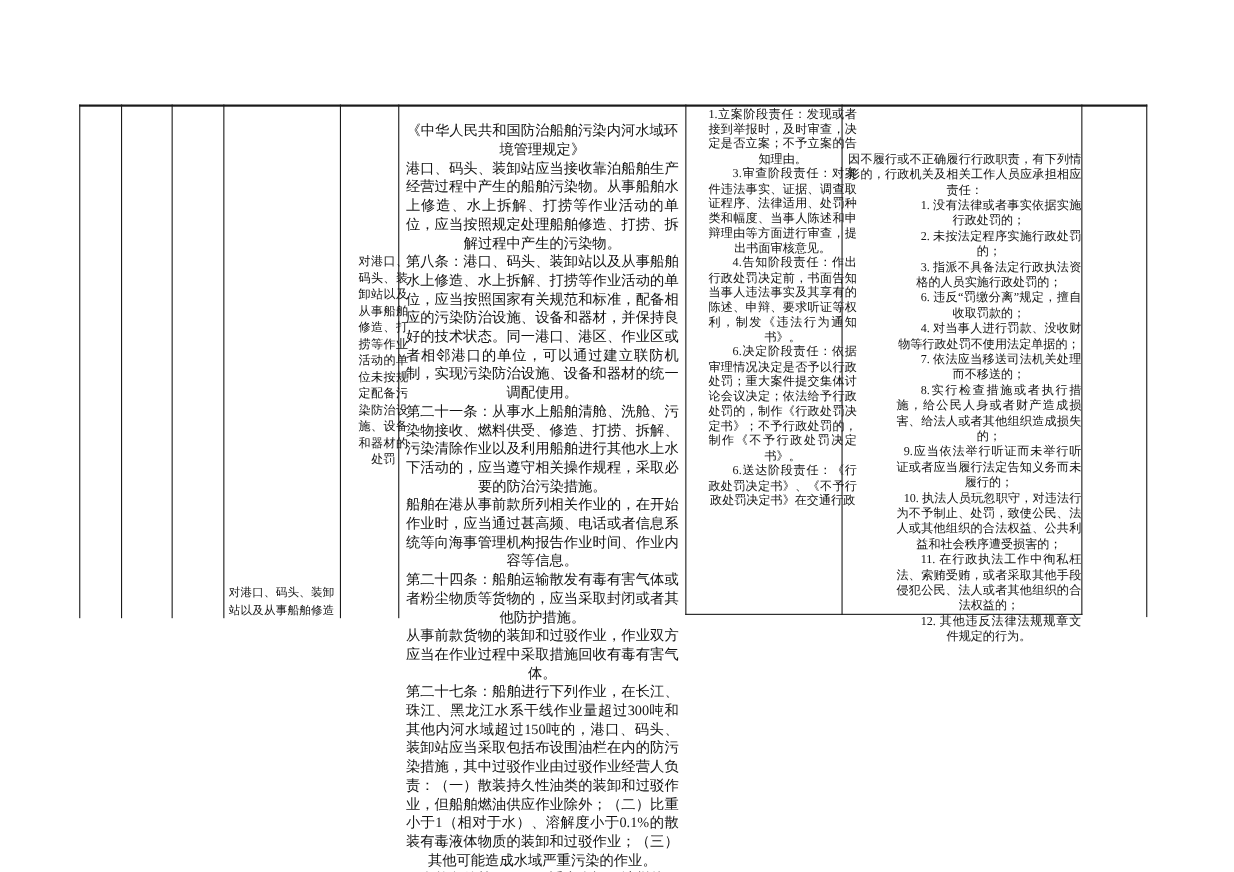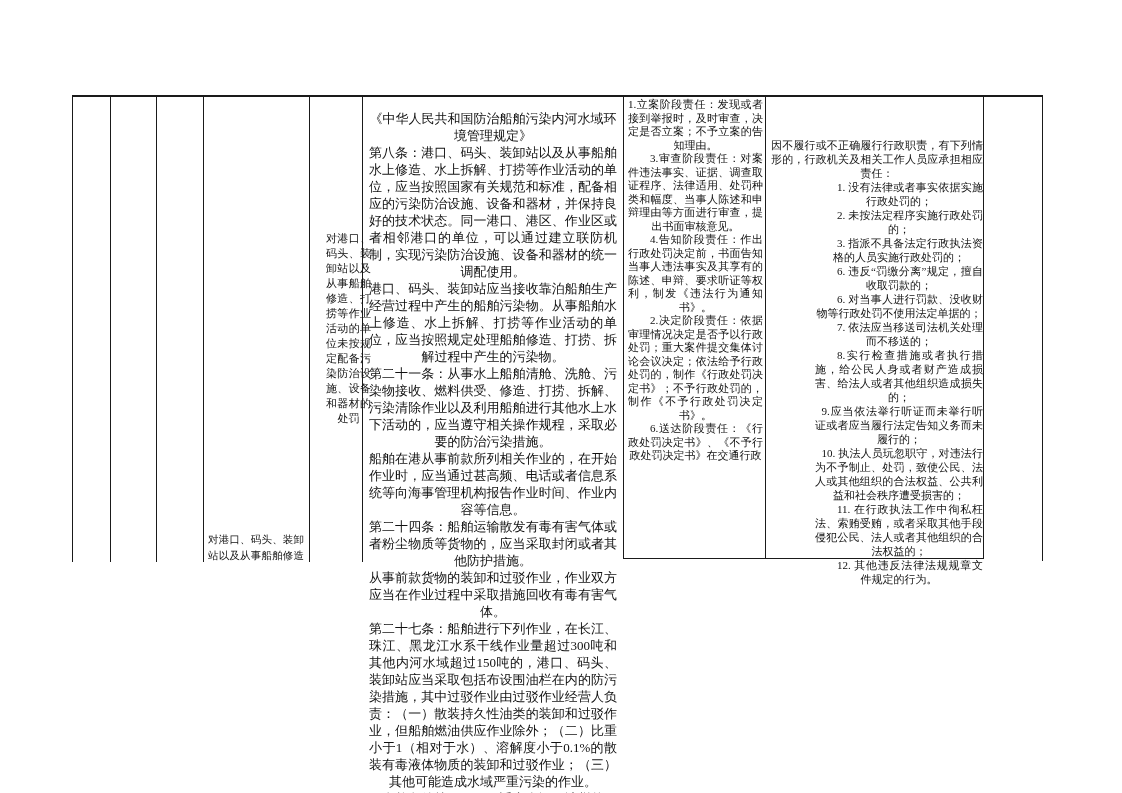--- a/index.html
+++ b/index.html
@@ -13,21 +13,21 @@
   
   .c4{left:136px;top:437px;width:96px;font-size:10.5px;line-height:15.5px;}
   .c4 p{text-align:justify;text-align-last:justify;}
   
   .c5{left:254px;top:3px;width:45px;height:460px;display:flex;align-items:center;
       font-size:11px;line-height:15px;}
   
   .c6{left:297px;top:15px;width:248px;font-size:13px;line-height:17px;}
   .c6 .law-title{text-align:center;text-align-last:center;}
   
-  .c7{left:556px;top:3px;width:135px;font-size:11px;line-height:13.5px;}
+  .c7{left:572px;top:3px;width:135px;font-size:11px;line-height:13.5px;}
   .c7 p{text-indent:2em;}
   .c7 p:first-child{text-indent:0;}
   
   .c8{left:699px;top:43px;width:212px;font-size:11px;line-height:14px;}
   .c8 .items p{text-indent:2em;margin-left:44px;}
   .c8 .items p:nth-child(8),
   .c8 .items p:nth-child(9){text-indent:0.6em;}
 </style>
 </head>
 <body>
@@ -52,47 +52,47 @@
       <p>对港口、码头、装卸站以及从事船舶修造</p>
     </div>
 
     <div class="cell c5">
       <p>对港口、码头、装卸站以及从事船舶修造、打捞等作业活动的单位未按规定配备污染防治设施、设备和器材的处罚</p>
     </div>
 
     <div class="cell c6">
       <p class="law-title">《中华人民共和国防治船舶污染内河水域环境管理规定》</p>
       <div>
+          <p>港口、码头、装卸站应当接收靠泊船舶生产经营过程中产生的船舶污染物。从事船舶水上修造、水上拆解、打捞等作业活动的单位，应当按照规定处理船舶修造、打捞、拆解过程中产生的污染物。</p>
           <p>第八条：港口、码头、装卸站以及从事船舶水上修造、水上拆解、打捞等作业活动的单位，应当按照国家有关规范和标准，配备相应的污染防治设施、设备和器材，并保持良好的技术状态。同一港口、港区、作业区或者相邻港口的单位，可以通过建立联防机制，实现污染防治设施、设备和器材的统一调配使用。</p>
-          <p>港口、码头、装卸站应当接收靠泊船舶生产经营过程中产生的船舶污染物。从事船舶水上修造、水上拆解、打捞等作业活动的单位，应当按照规定处理船舶修造、打捞、拆解过程中产生的污染物。</p>
           <p>第二十一条：从事水上船舶清舱、洗舱、污染物接收、燃料供受、修造、打捞、拆解、污染清除作业以及利用船舶进行其他水上水下活动的，应当遵守相关操作规程，采取必要的防治污染措施。</p>
           <p>船舶在港从事前款所列相关作业的，在开始作业时，应当通过甚高频、电话或者信息系统等向海事管理机构报告作业时间、作业内容等信息。</p>
           <p>第二十四条：船舶运输散发有毒有害气体或者粉尘物质等货物的，应当采取封闭或者其他防护措施。</p>
           <p>从事前款货物的装卸和过驳作业，作业双方应当在作业过程中采取措施回收有毒有害气体。</p>
           <p>第二十七条：船舶进行下列作业，在长江、珠江、黑龙江水系干线作业量超过300吨和其他内河水域超过150吨的，港口、码头、装卸站应当采取包括布设围油栏在内的防污染措施，其中过驳作业由过驳作业经营人负责：（一）散装持久性油类的装卸和过驳作业，但船舶燃油供应作业除外；（二）比重小于1（相对于水）、溶解度小于0.1%的散装有毒液体物质的装卸和过驳作业；（三）其他可能造成水域严重污染的作业。</p>
           <p>因自然条件等原因，不适合布设围油栏的，应当采取有效替代措施。</p>
         </div>
     </div>
 
     <div class="cell c7">
         <p>1.立案阶段责任：发现或者接到举报时，及时审查，决定是否立案；不予立案的告知理由。</p>
         <p>3.审查阶段责任：对案件违法事实、证据、调查取证程序、法律适用、处罚种类和幅度、当事人陈述和申辩理由等方面进行审查，提出书面审核意见。</p>
         <p>4.告知阶段责任：作出行政处罚决定前，书面告知当事人违法事实及其享有的陈述、申辩、要求听证等权利，制发《违法行为通知书》。</p>
-        <p>2.决定阶段责任：依据审理情况决定是否予以行政处罚；重大案件提交集体讨论会议决定；依法给予行政处罚的，制作《行政处罚决定书》；不予行政处罚的，制作《不予行政处罚决定书》。</p>
+        <p>6.决定阶段责任：依据审理情况决定是否予以行政处罚；重大案件提交集体讨论会议决定；依法给予行政处罚的，制作《行政处罚决定书》；不予行政处罚的，制作《不予行政处罚决定书》。</p>
         <p>6.送达阶段责任：《行政处罚决定书》、《不予行政处罚决定书》在交通行政</p>
       </div>
 
     <div class="cell c8">
       <p class="intro">因不履行或不正确履行行政职责，有下列情形的，行政机关及相关工作人员应承担相应责任：</p>
       <div class="items">
           <p>1. 没有法律或者事实依据实施行政处罚的；</p>
           <p>2. 未按法定程序实施行政处罚的；</p>
           <p>3. 指派不具备法定行政执法资格的人员实施行政处罚的；</p>
           <p>6. 违反“罚缴分离”规定，擅自收取罚款的；</p>
-          <p>6. 对当事人进行罚款、没收财物等行政处罚不使用法定单据的；</p>
+          <p>4. 对当事人进行罚款、没收财物等行政处罚不使用法定单据的；</p>
           <p>7. 依法应当移送司法机关处理而不移送的；</p>
           <p>8.实行检查措施或者执行措施，给公民人身或者财产造成损害、给法人或者其他组织造成损失的；</p>
           <p>9.应当依法举行听证而未举行听证或者应当履行法定告知义务而未履行的；</p>
           <p>10. 执法人员玩忽职守，对违法行为不予制止、处罚，致使公民、法人或其他组织的合法权益、公共利益和社会秩序遭受损害的；</p>
           <p>11. 在行政执法工作中徇私枉法、索贿受贿，或者采取其他手段侵犯公民、法人或者其他组织的合法权益的；</p>
           <p>12. 其他违反法律法规规章文件规定的行为。</p>
         </div>
     </div>
 
   </div>

